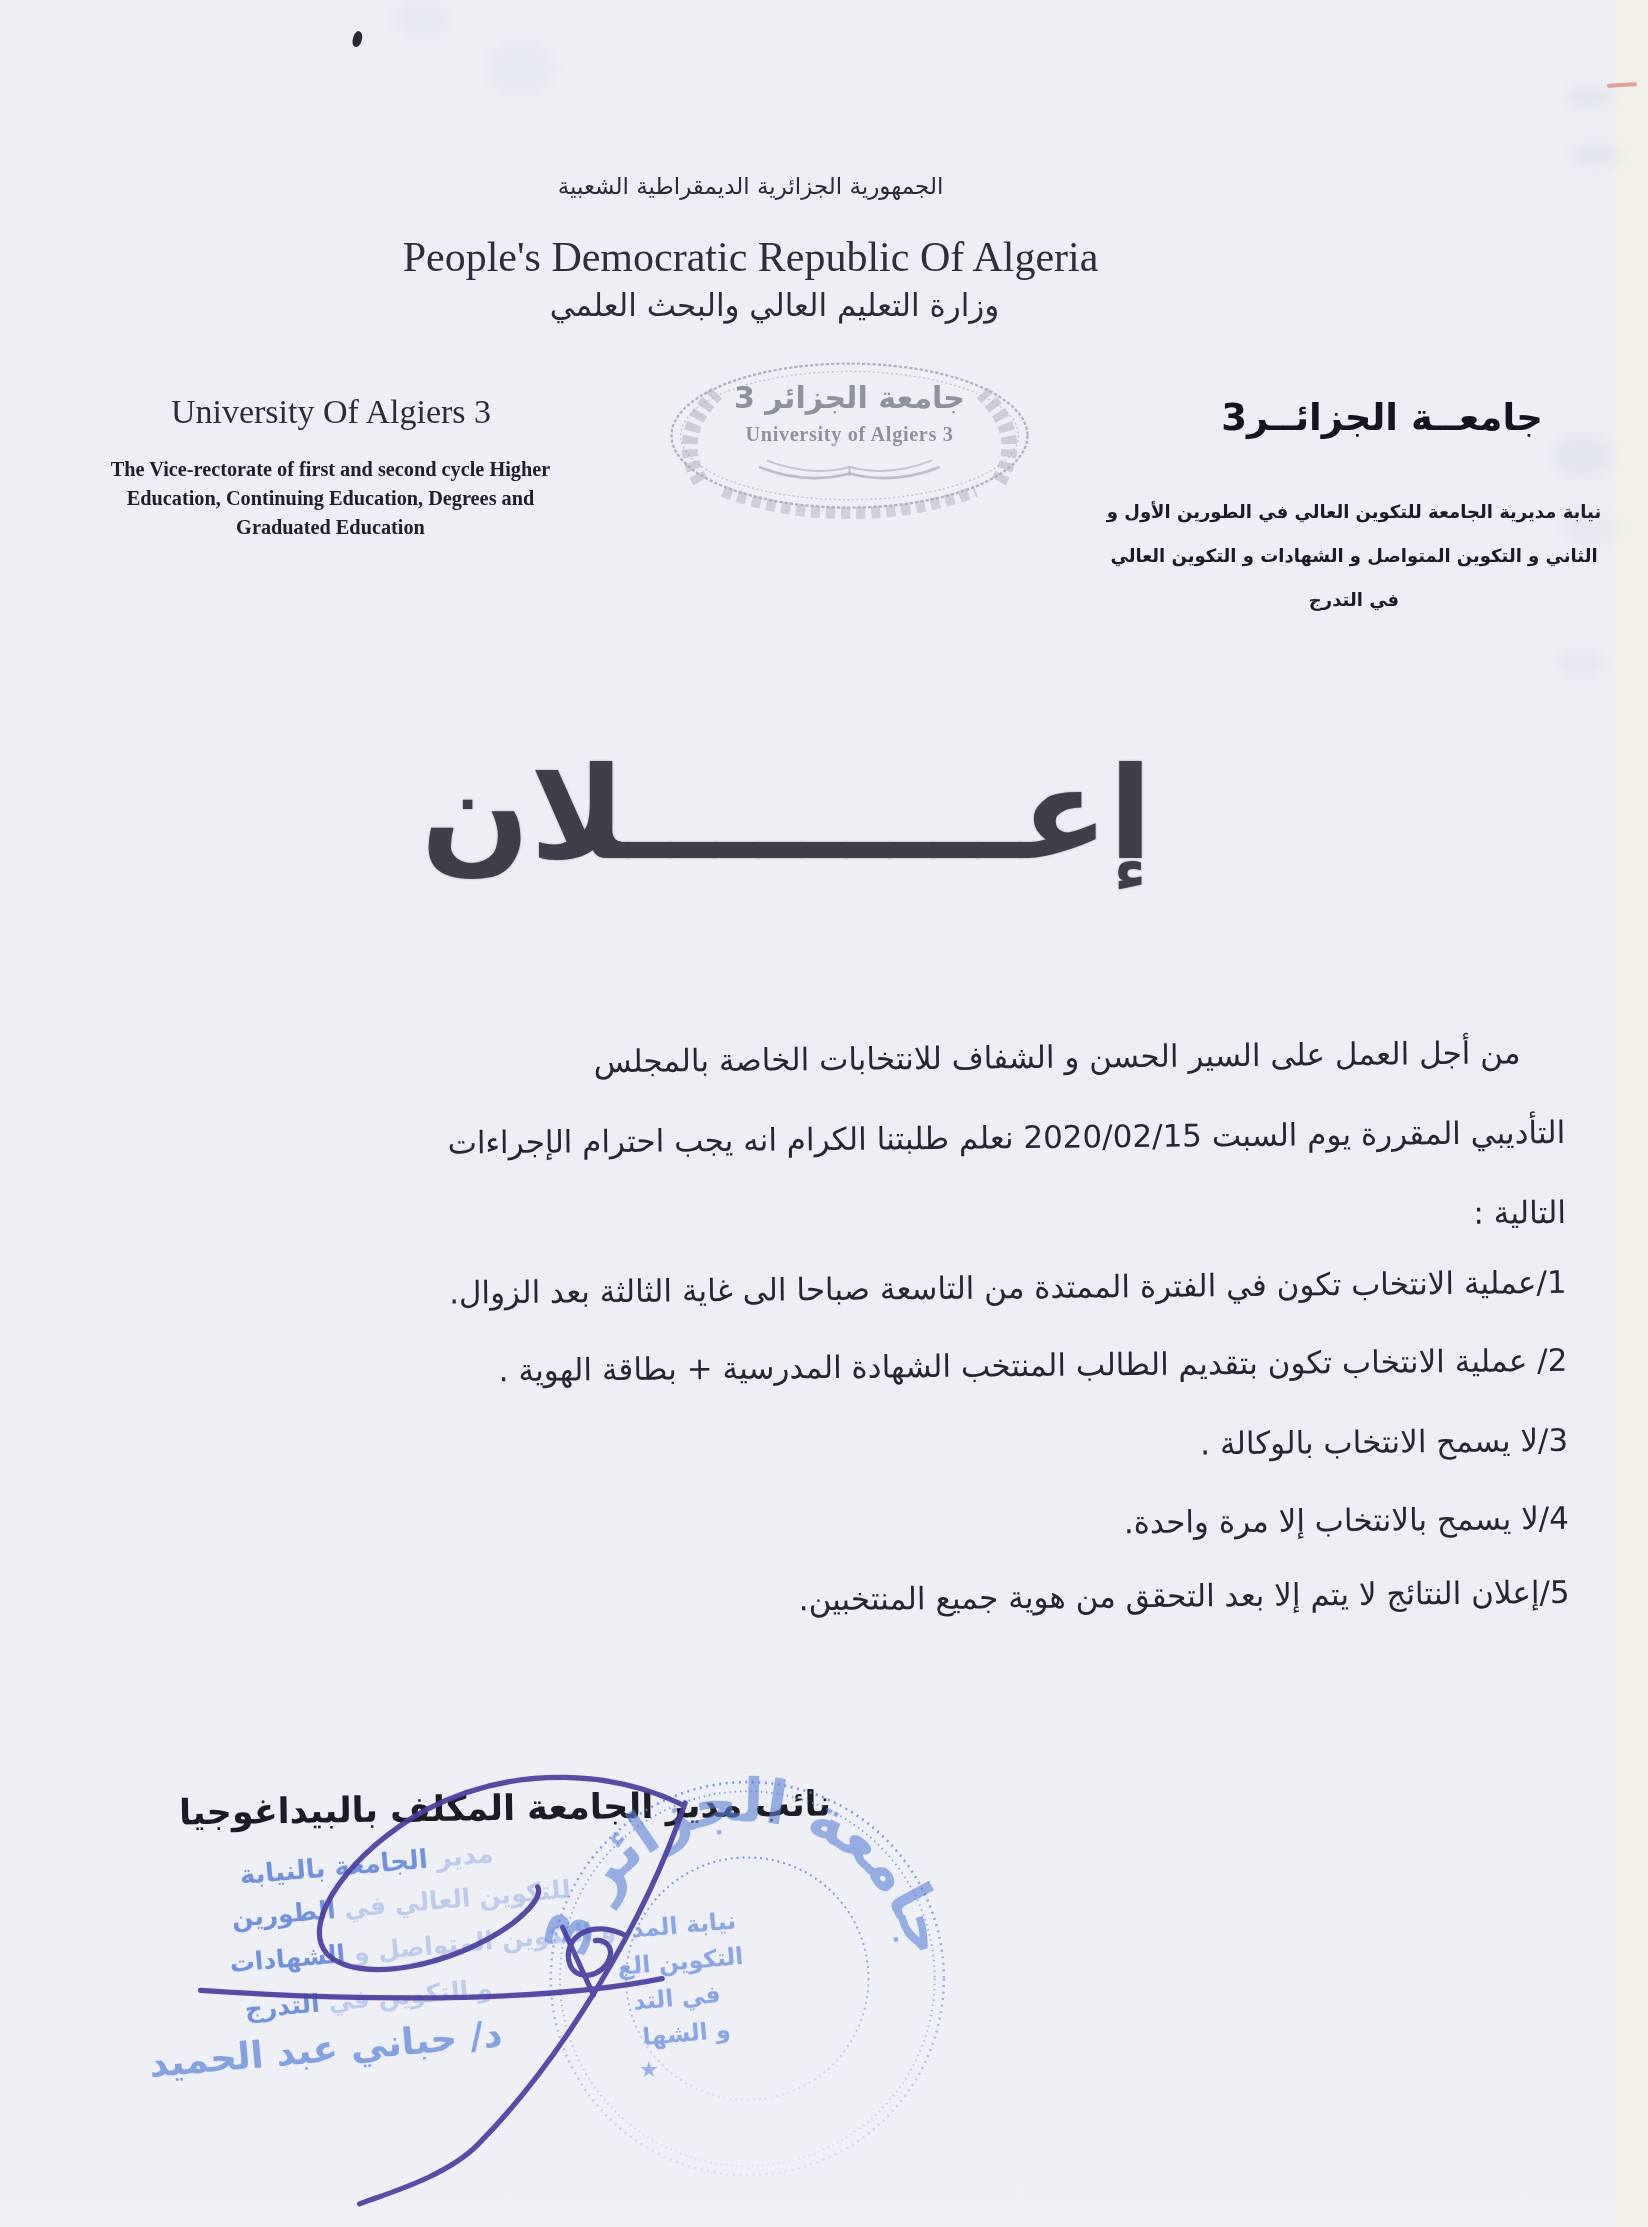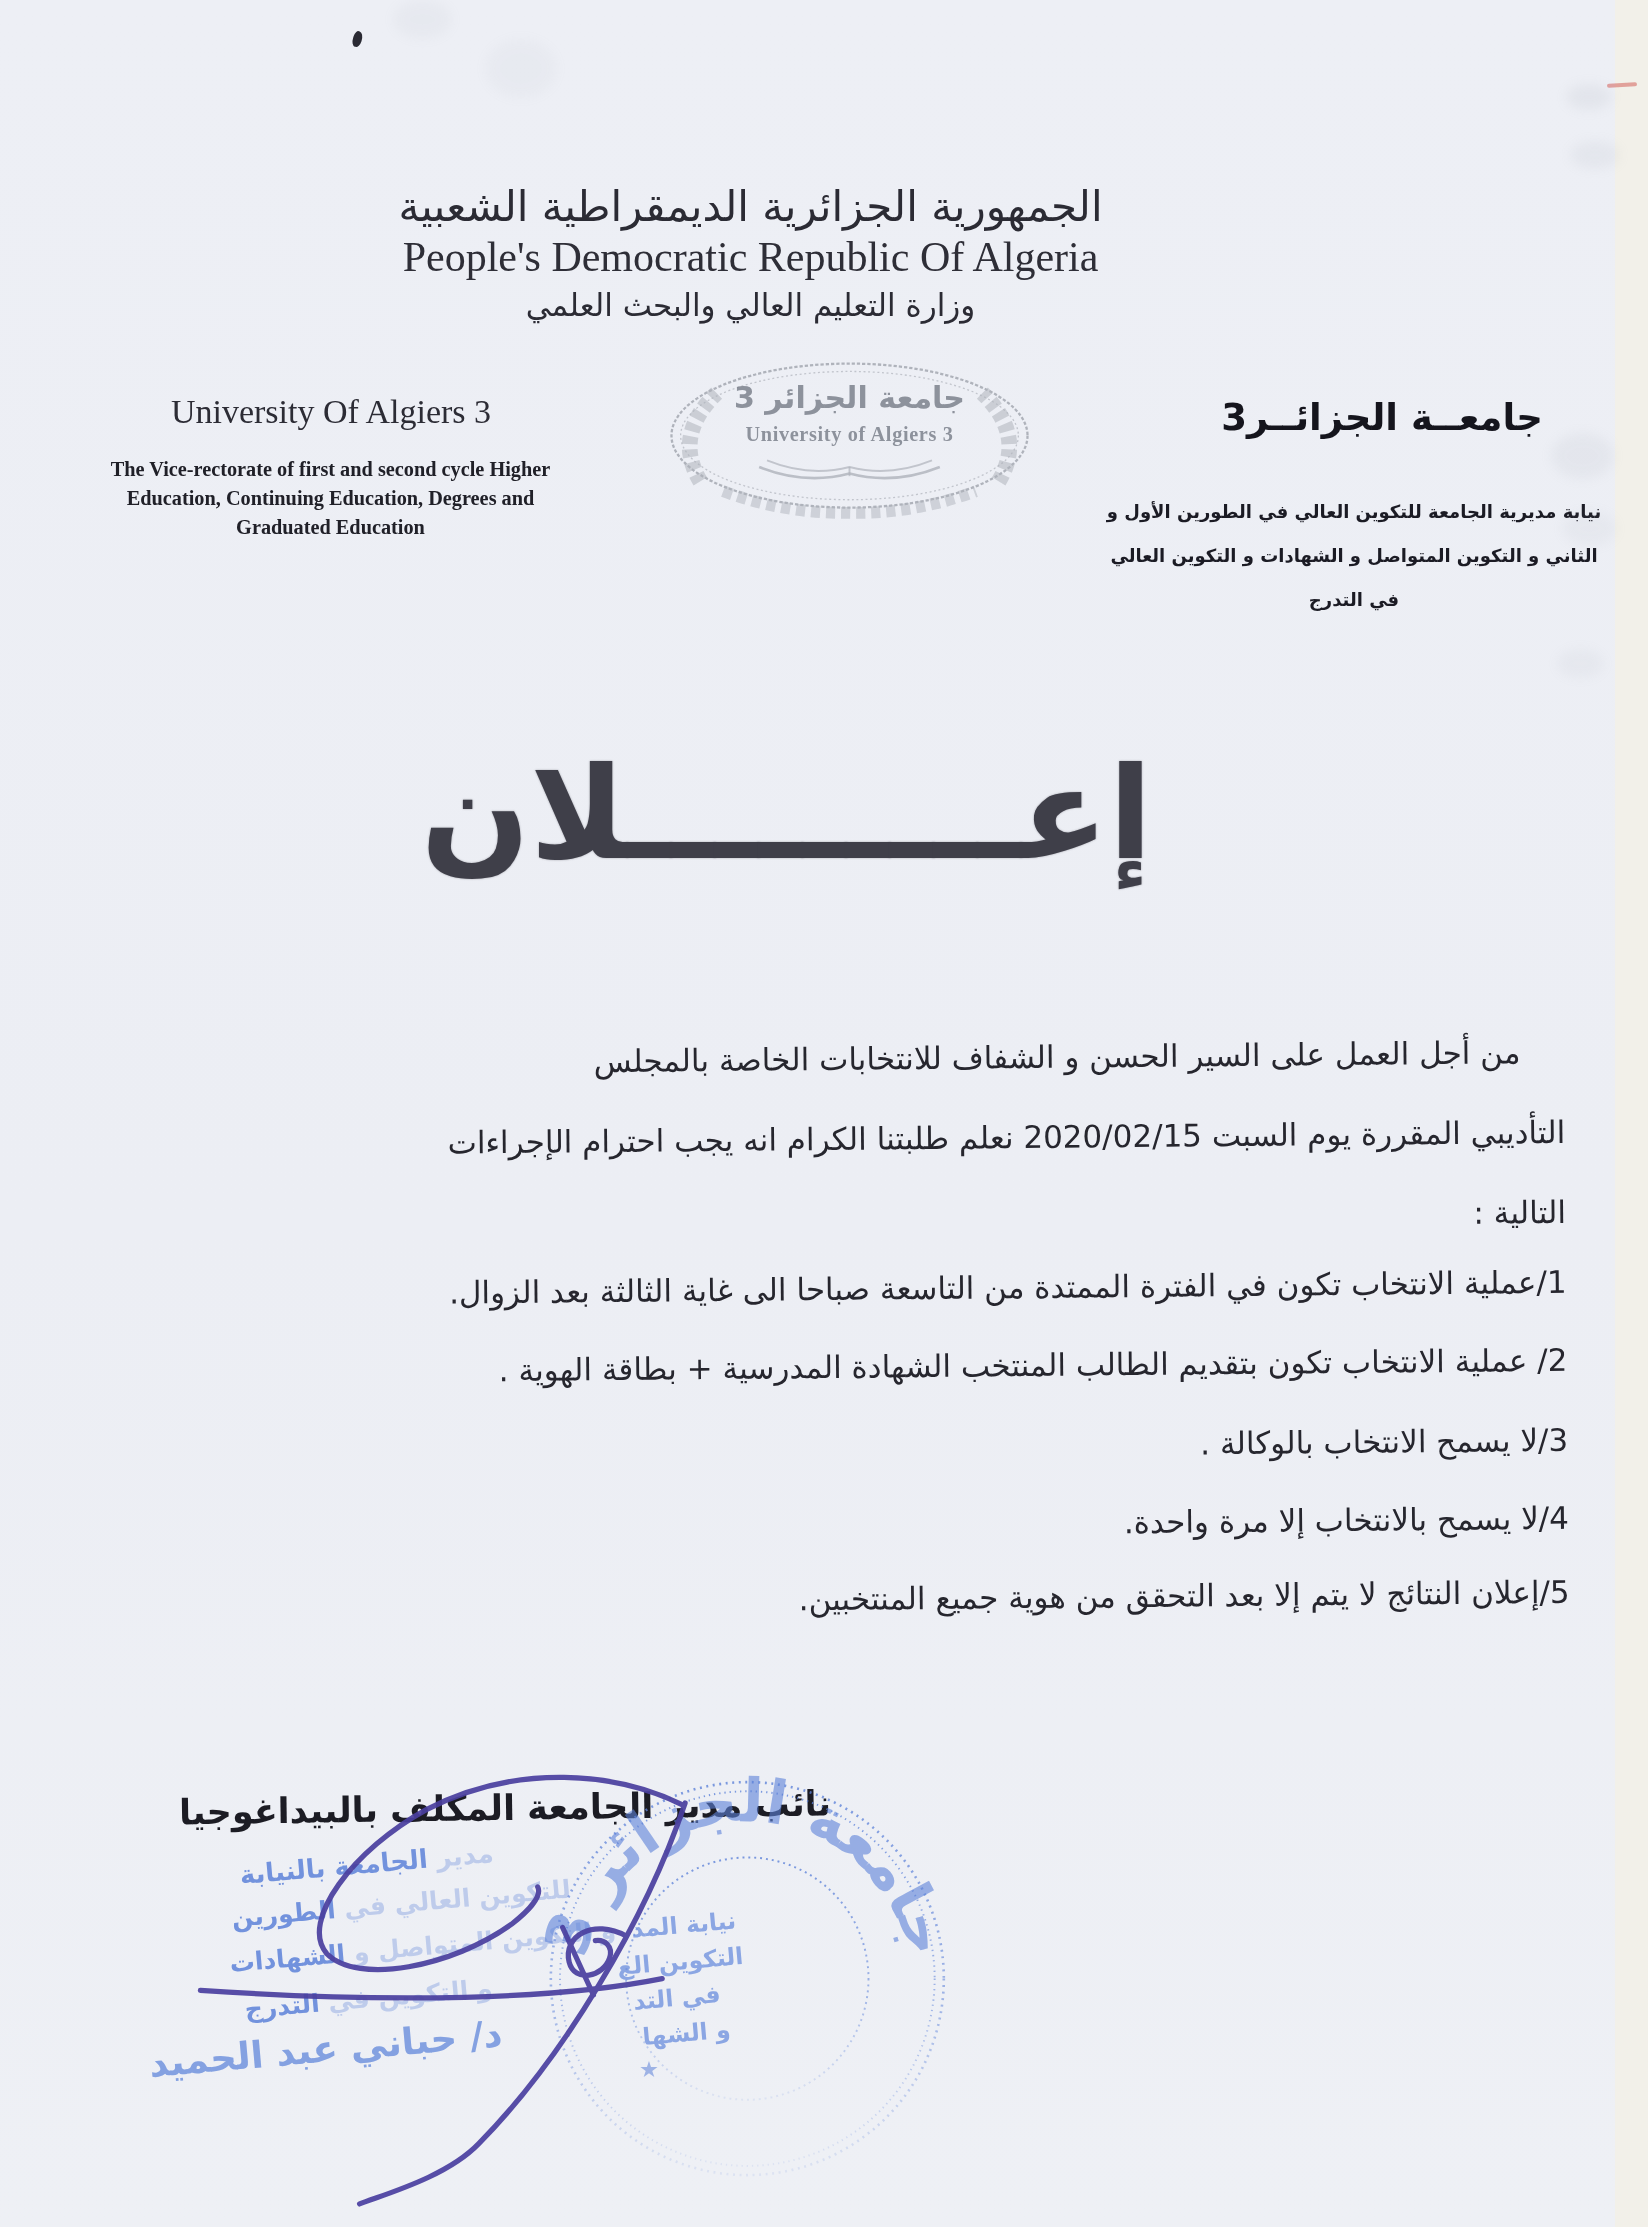--- a/index.html
+++ b/index.html
@@ -10,23 +10,23 @@
   }
   .abs{position:absolute;}
   .rtl{direction:rtl;unicode-bidi:isolate;}
   .nowrap{white-space:nowrap;}
   .center{text-align:center;}
   .serif{font-family:"Liberation Serif","DejaVu Serif",serif;}
   .sans{font-family:Liberation Serif, serif;}
 
   
   .hdr{left:0;width:1501px;text-align:center;}
-  .h-ar1{top:182px;font-size:42px;color:#2b2b34;}
+  .h-ar1{top:173px;font-size:23px;color:#2b2b34;}
   .h-en1{top:233px;font-size:42px;color:#2e2e37;}
-  .h-ar2{top:287px;font-size:31px;color:#2b2b34;}
+  .h-ar2{top:287px;font-size:31px;color:#2b2b34;padding-left:24px;}
   .h-en2{top:326px;font-size:38px;color:#2e2e37;}
 
   
   .uni-en{left:59px;top:393px;width:544px;font-size:34px;color:#2c2c35;}
   .vice-en{left:39px;top:455px;width:583px;font-size:20.3px;line-height:29px;font-weight:700;color:#202028;}
   .uni-ar{top:396px;right:106px;font-size:37px;font-weight:700;color:#15151d;}
   .vice-ar{left:1101px;top:490px;width:506px;font-size:18px;line-height:44px;font-weight:700;color:#1b1b24;}
 
   
   .big-title{left:0;top:739px;width:1573px;text-align:center;font-size:128px;font-weight:700;

